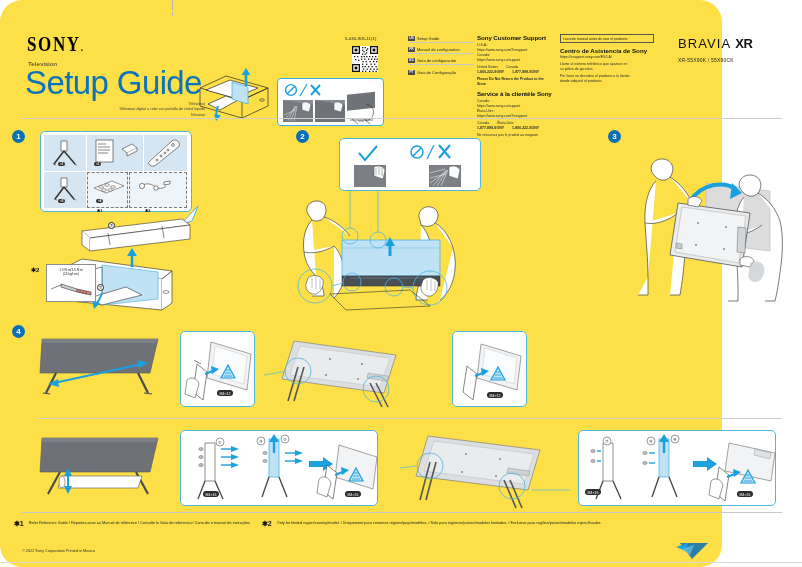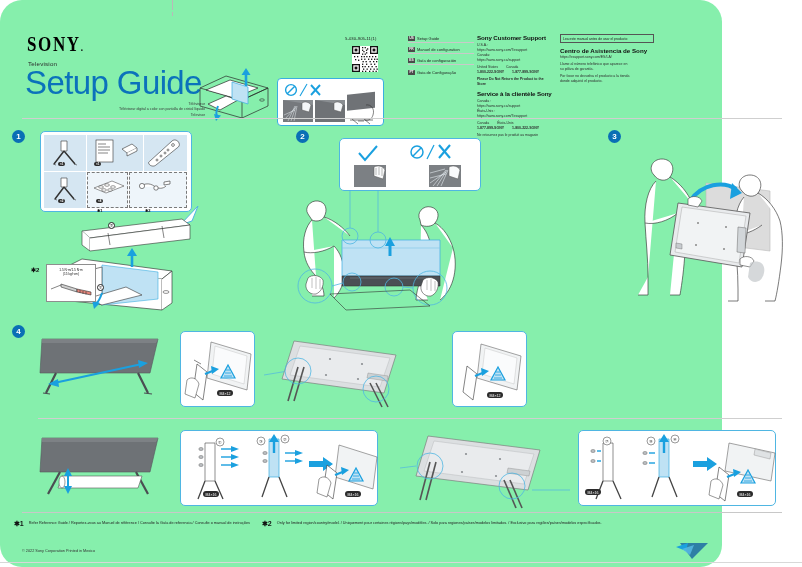--- a/index.html
+++ b/index.html
@@ -3,21 +3,21 @@
 <meta charset="utf-8">
 <style>
   * { box-sizing: border-box; margin:0; padding:0; }
   html, body {
     width: 802px; height: 567px;
     background: #ffffff;
     font-family: "Liberation Sans", sans-serif;
     color: #1a1a1a;
     overflow: hidden;
   }
-  .page { position: relative; width: 722px; height: 567px; background:#86efac;border-radius:22px; }
+  .page { position: relative; width: 722px; height: 567px; background:#fde047;border-radius:22px; }
 
   
   .crop { position:absolute; background:#b9b9b9; }
 
   
   .header { position:absolute; left:0; top:14px; width:802px; height:104px; }
 
   .sony-logo {
     position:absolute; left:27px; top:18px;
     font-family:"Liberation Serif", serif;
@@ -321,20 +321,27 @@
     <div class="esbox">
       <div class="note">Lea este manual antes de usar el producto</div>
       <h3>Centro de Asistencia de Sony</h3>
       <div class="ln">https://esupport.sony.com/ES/LA/</div>
       <div class="ln" style="margin-top:1.5px;">Llame al número telefónico que aparece en</div>
       <div class="ln">su póliza de garantía.</div>
       <div class="ln" style="margin-top:1.5px;">Por favor no devuelva el producto a la tienda</div>
       <div class="ln">donde adquirió el producto.</div>
     </div>
 
+    <div class="bravia">
+      <div class="bw">
+        <span>BRAVIA</span>
+        <span class="xr">XR</span>
+      </div>
+      <div class="model">XR-55X90K / 55X90CK</div>
+    </div>
 
     <div class="hdr-rule" style="top:104px;"></div>
   </div>
 
   <div class="step" style="left:12px; top:130px;">1</div>
 
   <div class="panel-box" style="left:40px; top:131px; width:152px; height:81px;"></div>
 
   <div class="acc-grid">
 

